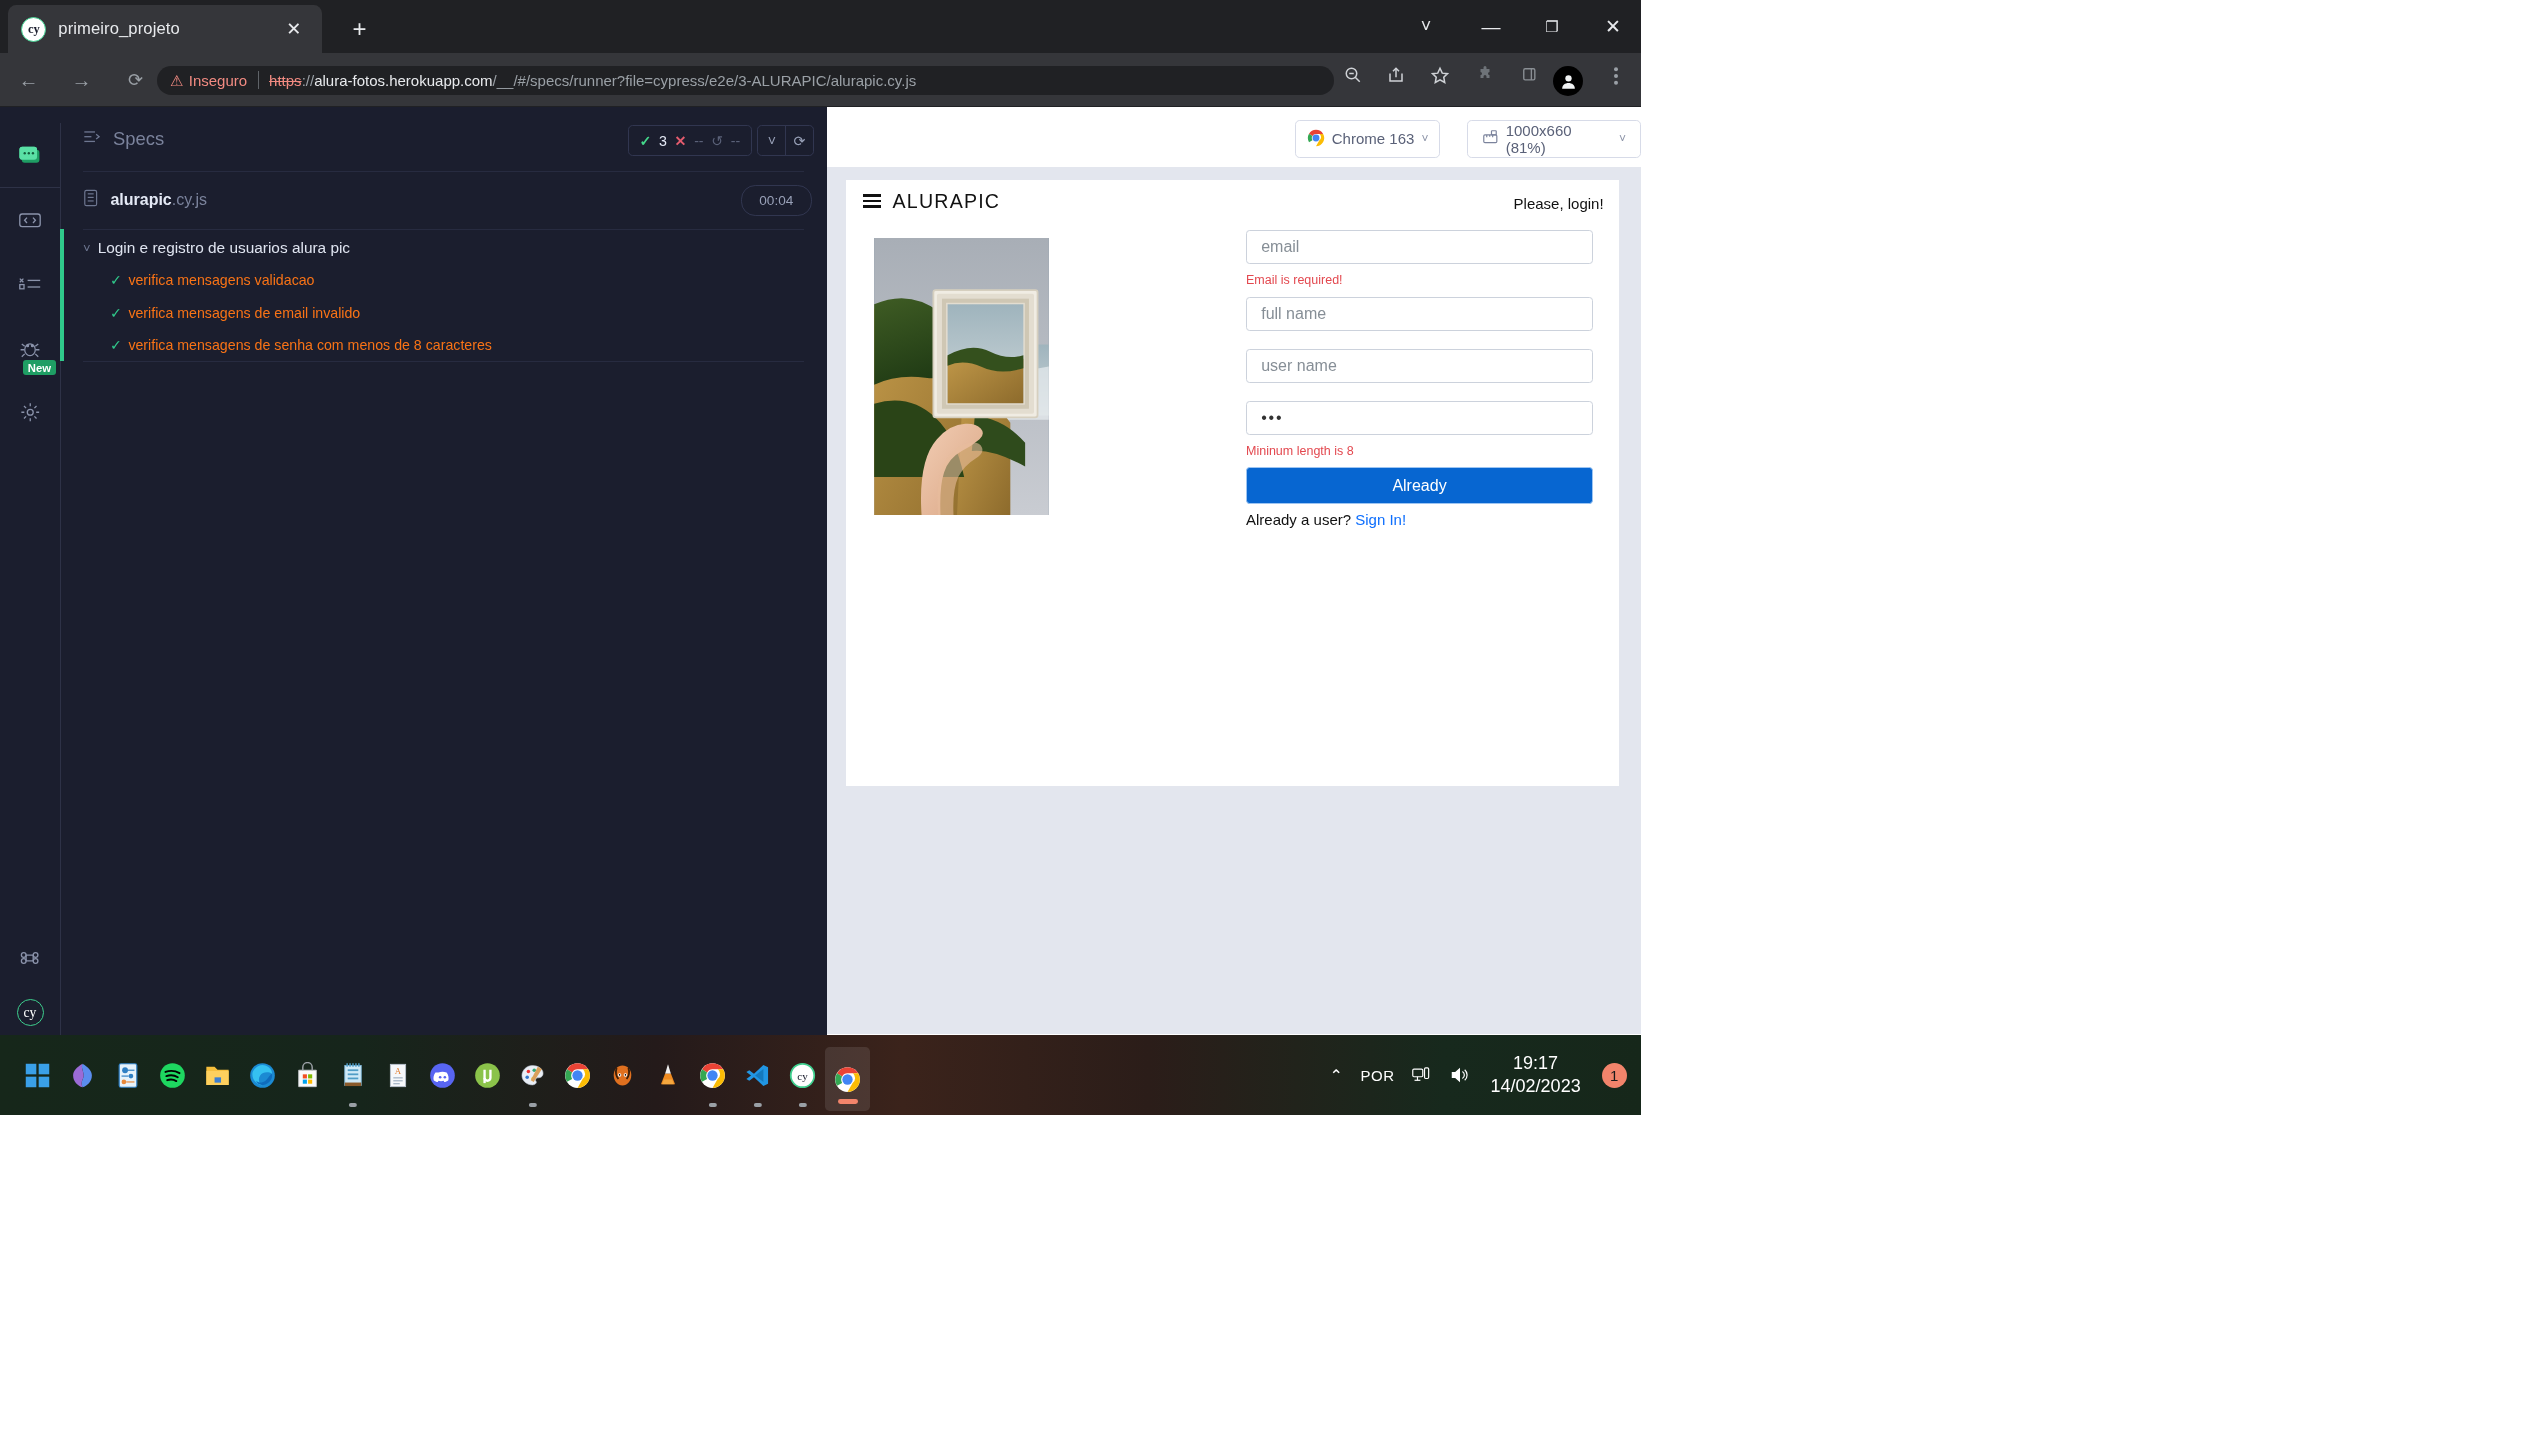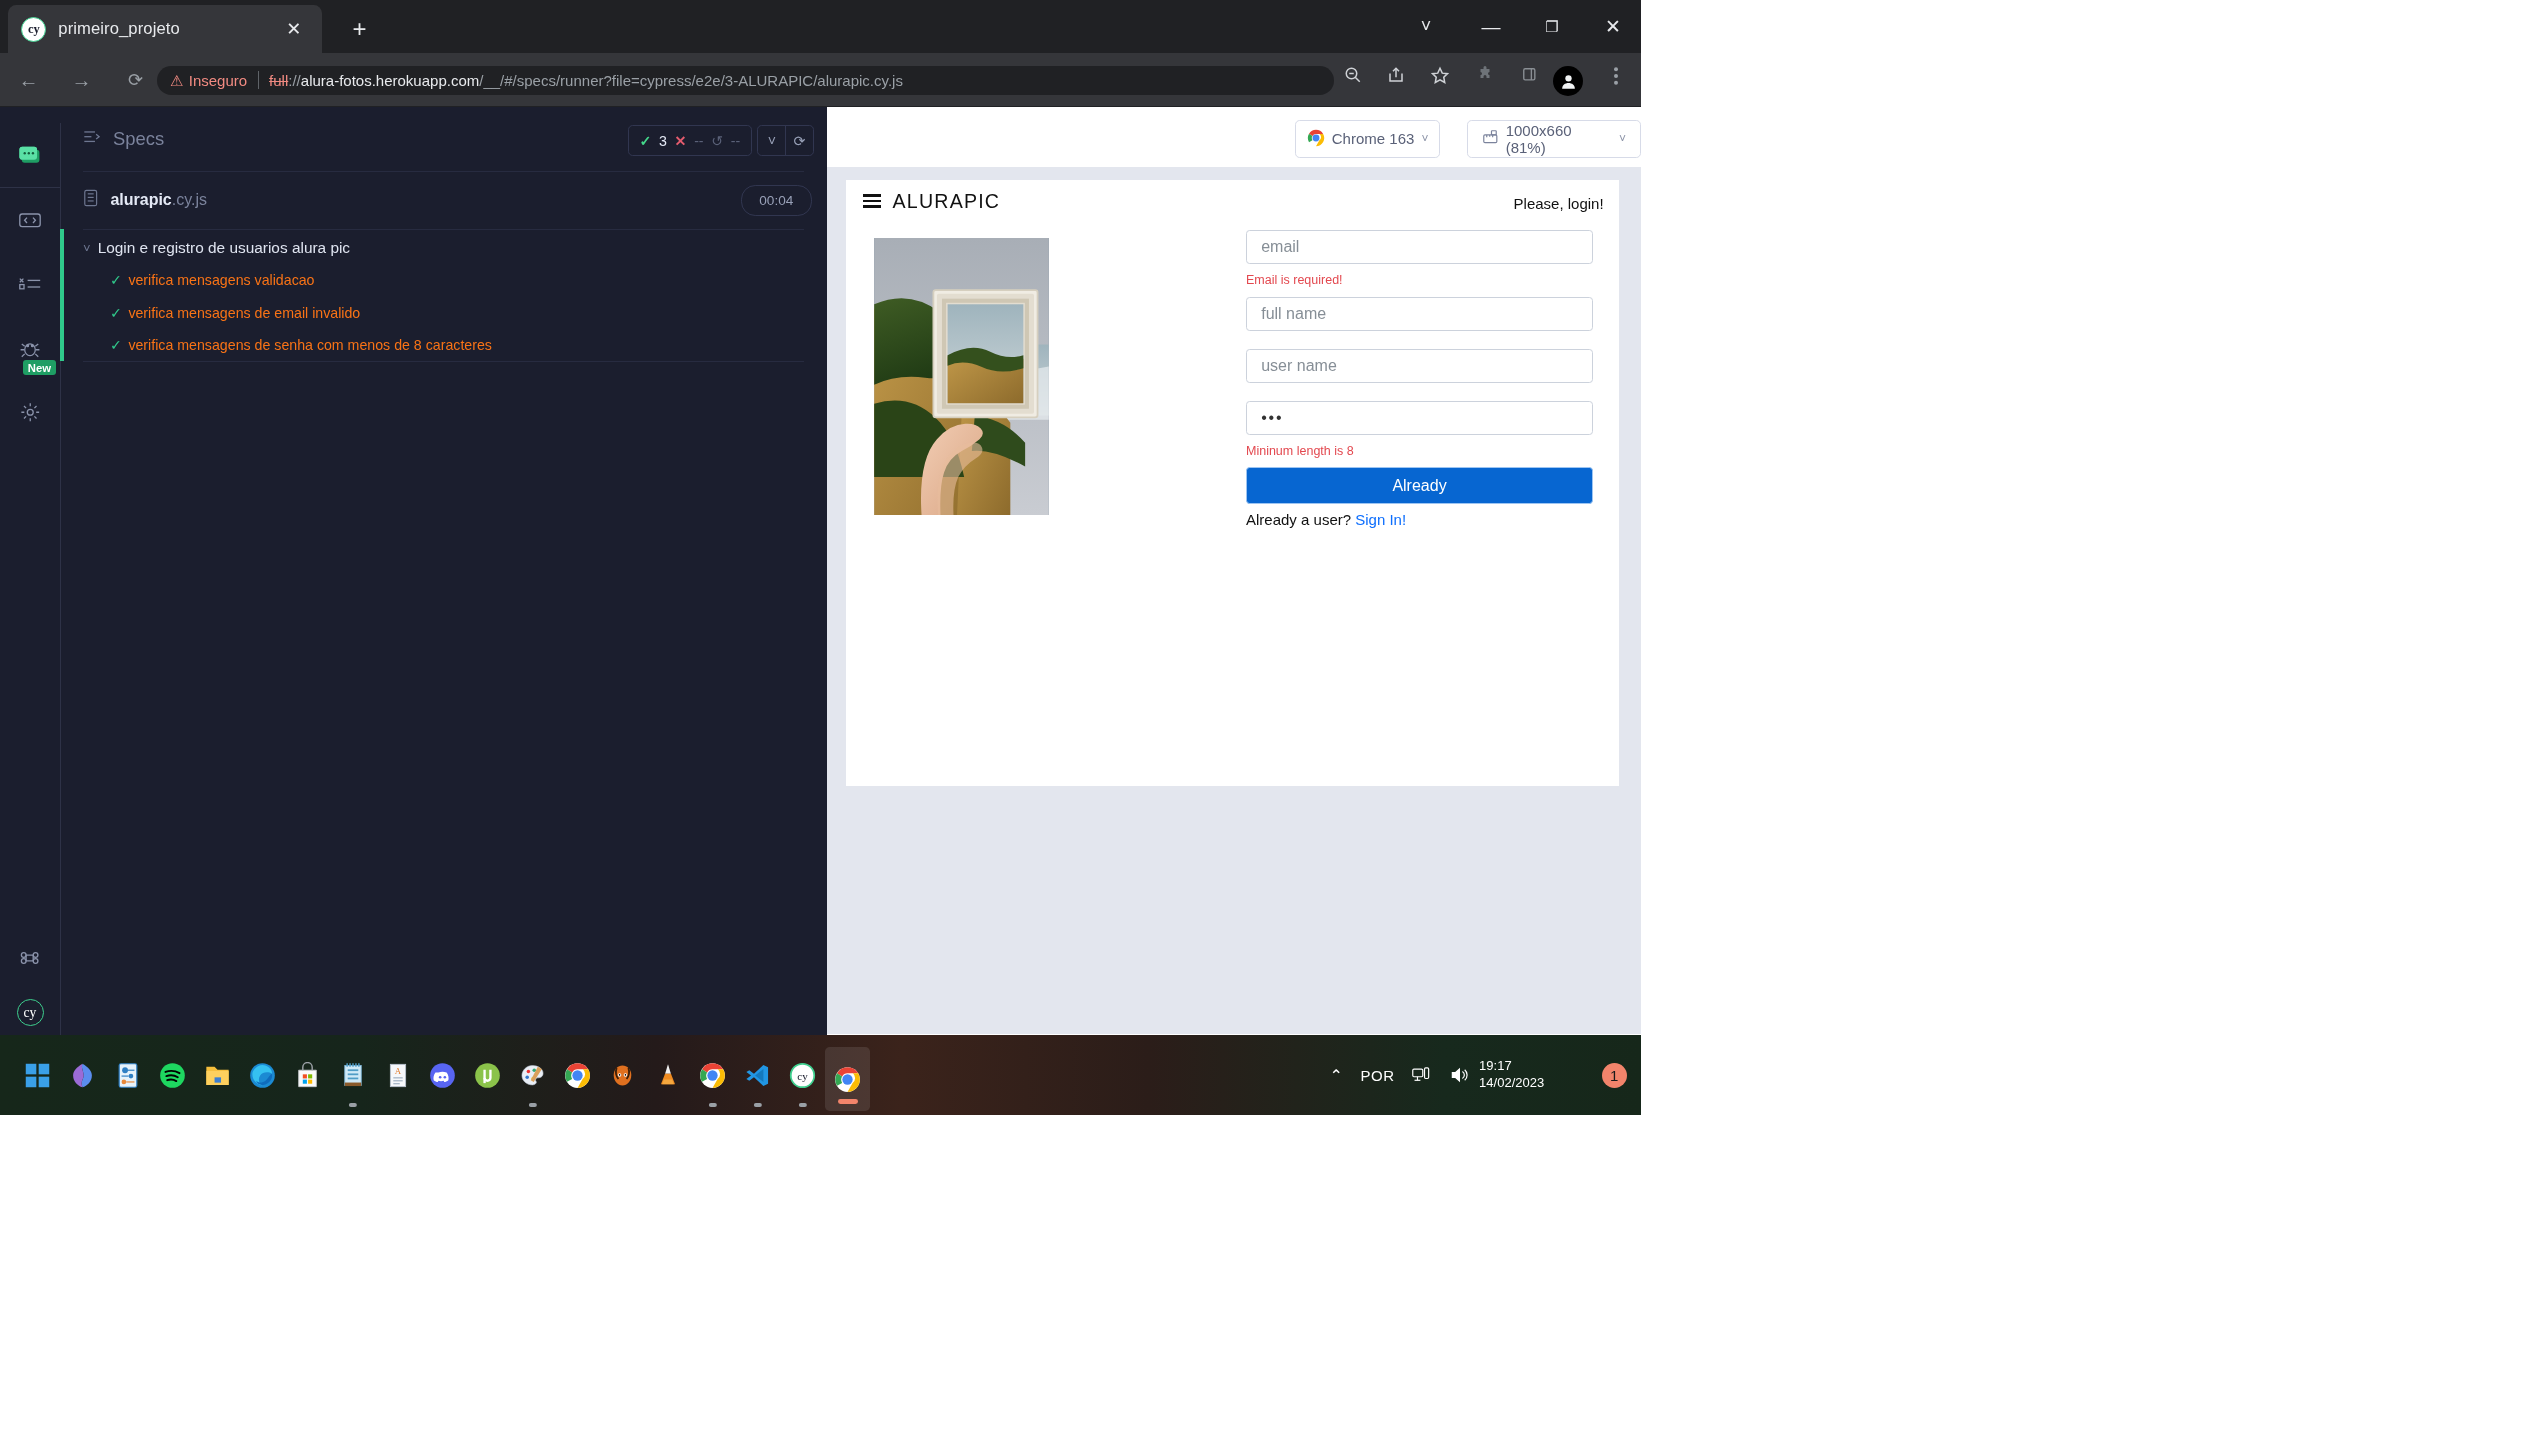--- a/index.html
+++ b/index.html
@@ -159,22 +159,22 @@
               border-radius:2.4px;background:#9aa0a6;}
   .tbapp.active-win{background:rgba(255,255,255,.10);border-radius:4.7px;height:64px;margin-top:8.3px;}
   .tbapp .bar{position:absolute;bottom:7.1px;left:50%;transform:translateX(-50%);width:20px;height:4.7px;
               border-radius:2.4px;background:#f2846b;}
   #tray{position:absolute;right:8.3px;top:0;height:80px;display:flex;align-items:center;gap:0;}
   .trayitem{height:80px;display:flex;align-items:center;justify-content:center;color:#fff;}
   #tray-chev{width:36px;font-size:16px;}
   #tray-lang{width:47px;font-size:15px;letter-spacing:0.6px;}
   #tray-net{width:39px;}
   #tray-vol{width:39px;}
-  #clock{width:113px;flex-direction:column;font-size:13px;line-height:1.28;color:#fff;text-align:right;
-          align-items:flex-start;padding-right:3.6px;}
+  #clock{width:113px;flex-direction:column;font-size:18px;line-height:1.28;color:#fff;text-align:right;
+          align-items:center;padding-right:3.6px;}
   #notif{width:37px;}
   #notif .nb{width:25px;height:25px;border-radius:50%;background:#f2846b;color:#1a1a1a;font-size:15px;
              display:flex;align-items:center;justify-content:center;}
 </style>
 </head>
 <body>
 
 <div id="window">
 
   <div id="tabstrip">
@@ -193,21 +193,21 @@
 
   <div id="toolbar">
     <div class="navbtn" id="nav-back">←</div>
     <div class="navbtn" id="nav-fwd">→</div>
     <div class="navbtn" id="nav-reload">⟳</div>
 
     <div id="omnibox">
       <span id="warn-tri">⚠</span>
       <span id="insecure">Inseguro</span>
       <span id="omni-sep"></span>
-      <span id="urlwrap"><span class="u-scheme">full</span><span class="u-dim">://</span><span class="u-host">alura-fotos.herokuapp.com</span><span class="u-dim">/__/#/specs/runner?file=cypress/e2e/3-ALURAPIC/alurapic.cy.js</span></span>
+      <span id="urlwrap"><span class="u-scheme">https</span><span class="u-dim">://</span><span class="u-host">alura-fotos.herokuapp.com</span><span class="u-dim">/__/#/specs/runner?file=cypress/e2e/3-ALURAPIC/alurapic.cy.js</span></span>
     </div>
 
     <div class="tbicon" id="tb-zoom">
       <svg width="18" height="18" viewBox="0 0 24 24" fill="none" stroke="#cfd2d6" stroke-width="2">
         <circle cx="10" cy="10" r="7"></circle>
           <line x1="15" y1="15" x2="21" y2="21"></line>
           <line x1="7" y1="10" x2="13" y2="10"></line>
       </svg>
     </div>
     <div class="tbicon" id="tb-share">

